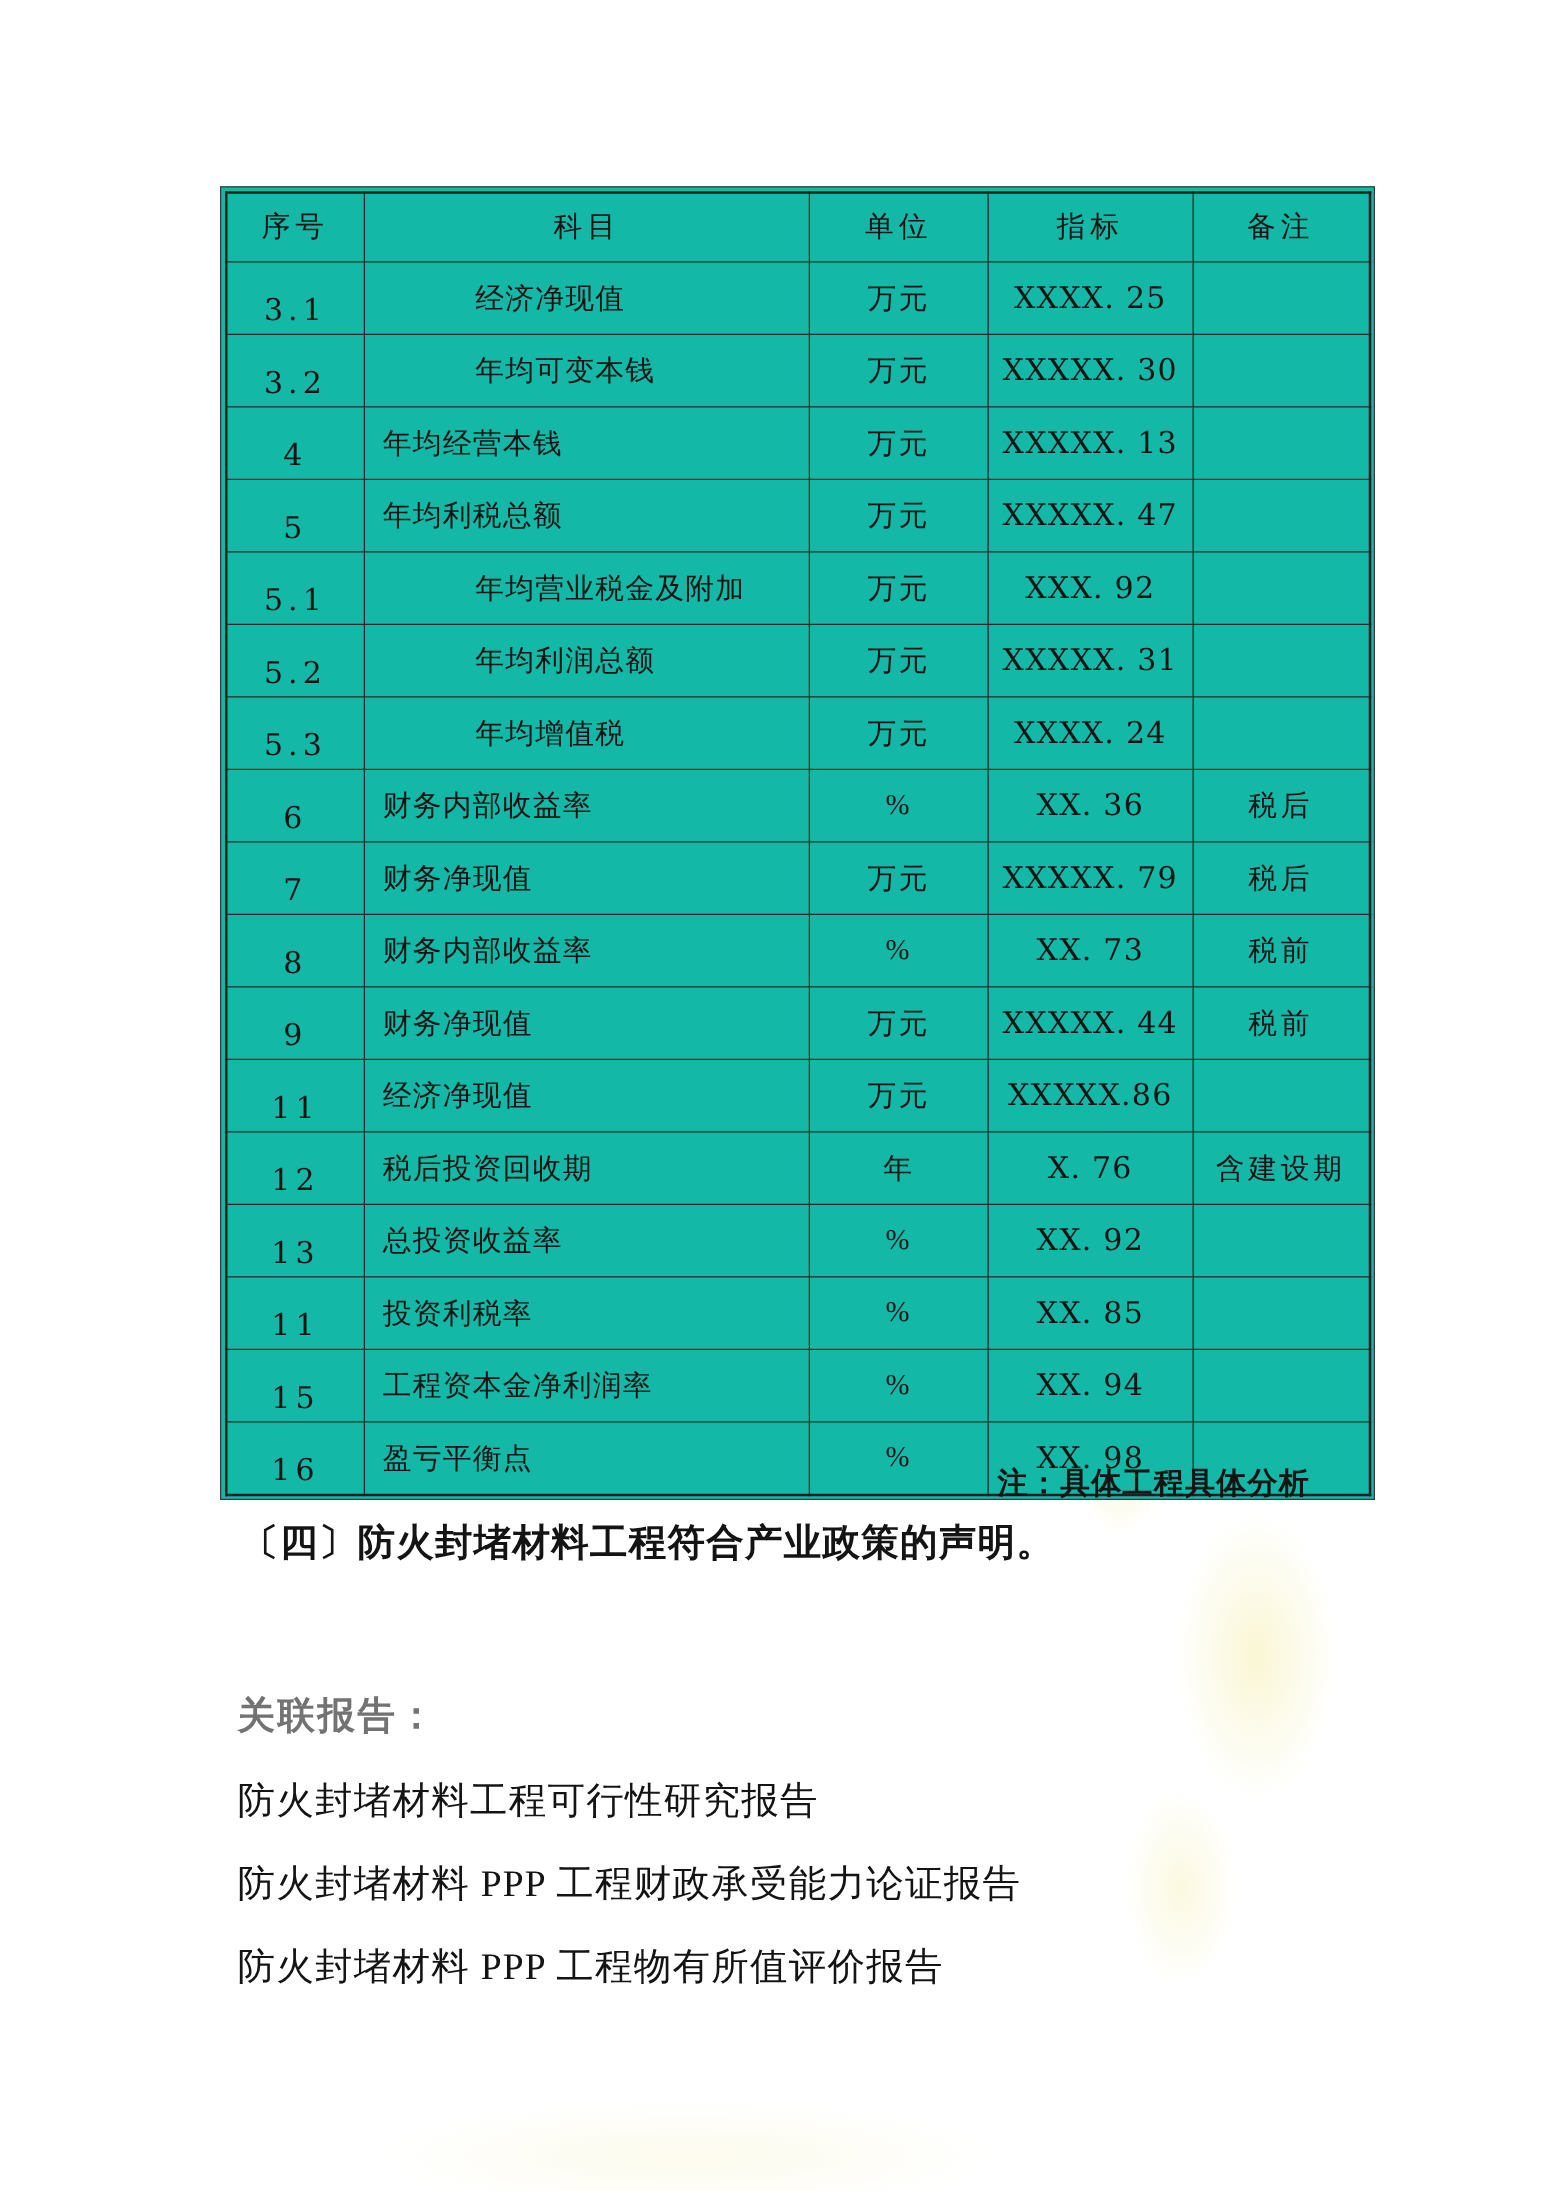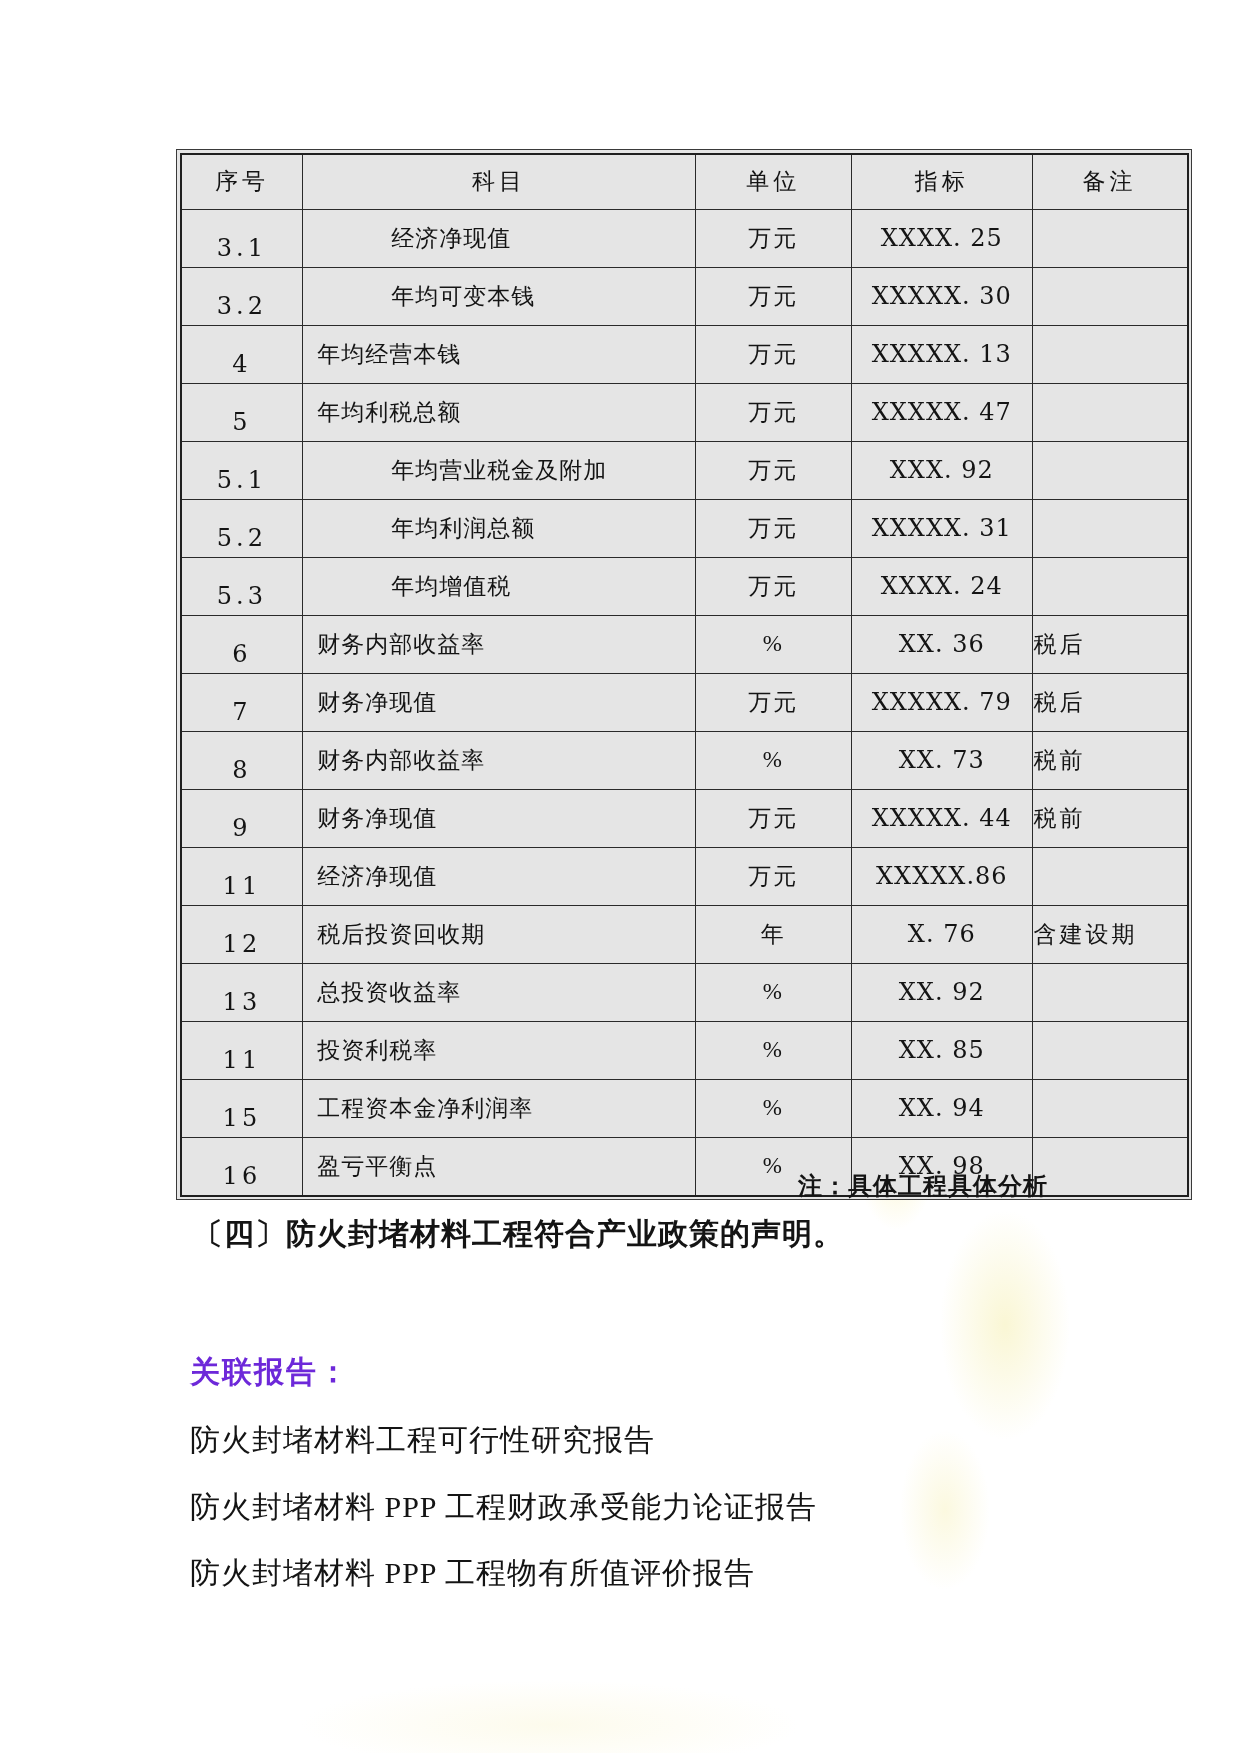--- a/index.html
+++ b/index.html
@@ -19,25 +19,25 @@
       background:radial-gradient(closest-side,rgba(250,244,196,.8),rgba(250,244,196,0));}
   .a3{left:940px;top:1210px;width:130px;height:230px;
       background:radial-gradient(closest-side,rgba(249,245,205,.85),rgba(249,245,205,0));}
   .a4{left:900px;top:1430px;width:90px;height:160px;
       background:radial-gradient(closest-side,rgba(250,246,210,.7),rgba(250,246,210,0));}
   .a5{left:300px;top:1680px;width:500px;height:90px;
       background:radial-gradient(closest-side,rgba(250,246,214,.45),rgba(250,246,214,0));}
 
   
   .table-wrap{
-    position:absolute;left:176px;top:149px;width:1016px;
+    position:absolute;left:176px;top:149px;width:924px;
     box-sizing:border-box;
     border:1.5px solid #3a3a3a;
     padding:2.5px;
-    background:#e5e5e5;
+    background:#14b8a6;
   }
   table{
     width:100%;
     border-collapse:collapse;
     table-layout:fixed;
     border:2.5px solid #1f1f1f;
   }
   th,td{
     border:1.5px solid #2a2a2a;
     overflow:hidden;
@@ -72,21 +72,21 @@
     text-align:center;vertical-align:middle;
     font-size:23px;letter-spacing:2px;
   }
   .c-value{
     text-align:center;vertical-align:middle;
     font-size:24px;letter-spacing:1px;
     font-family:"DejaVu Serif","Liberation Serif",serif;
     margin-left:40px;
   }
   .c-remark{
-    vertical-align:middle;
+    text-align:center;vertical-align:middle;
     font-size:23px;letter-spacing:3px;
   }
 
   .note{
     position:absolute;left:176px;top:1170px;width:924px;
     box-sizing:border-box;padding-right:52px;
     text-align:right;
     font-size:24px;font-weight:bold;letter-spacing:1px;
   }
   .heading{
@@ -252,19 +252,19 @@
             <td class="c-remark"></td>
           </tr>
         </tbody>
     </table>
   </div>
 
   <div class="note">注：具体工程具体分析</div>
 
   <div class="heading">〔四〕防火封堵材料工程符合产业政策的声明。</div>
 
-  <div class="rel-title" style="color: #6d28d9;">关联报告：</div>
+  <div class="rel-title" style="color: #737373;">关联报告：</div>
 
   <div class="report r1">防火封堵材料工程可行性研究报告</div>
   <div class="report r3">防火封堵材料 PPP 工程物有所值评价报告</div>
   <div class="report r2">防火封堵材料 PPP 工程财政承受能力论证报告</div>
 
 </div>
 
 </body></html>

